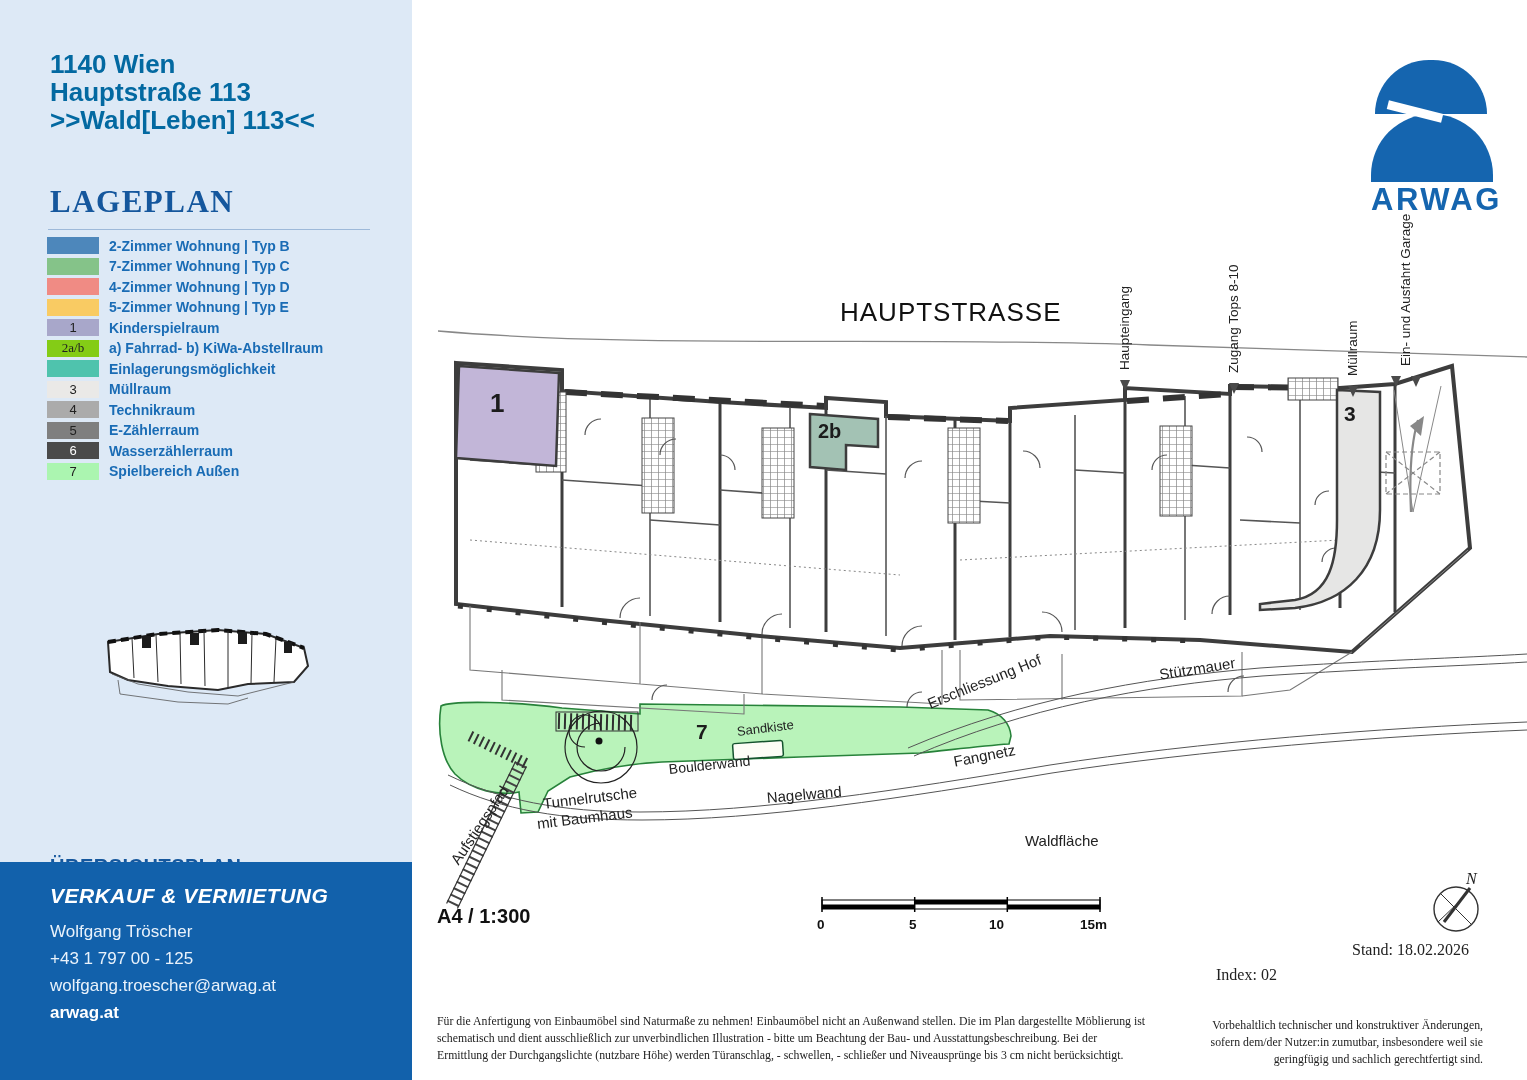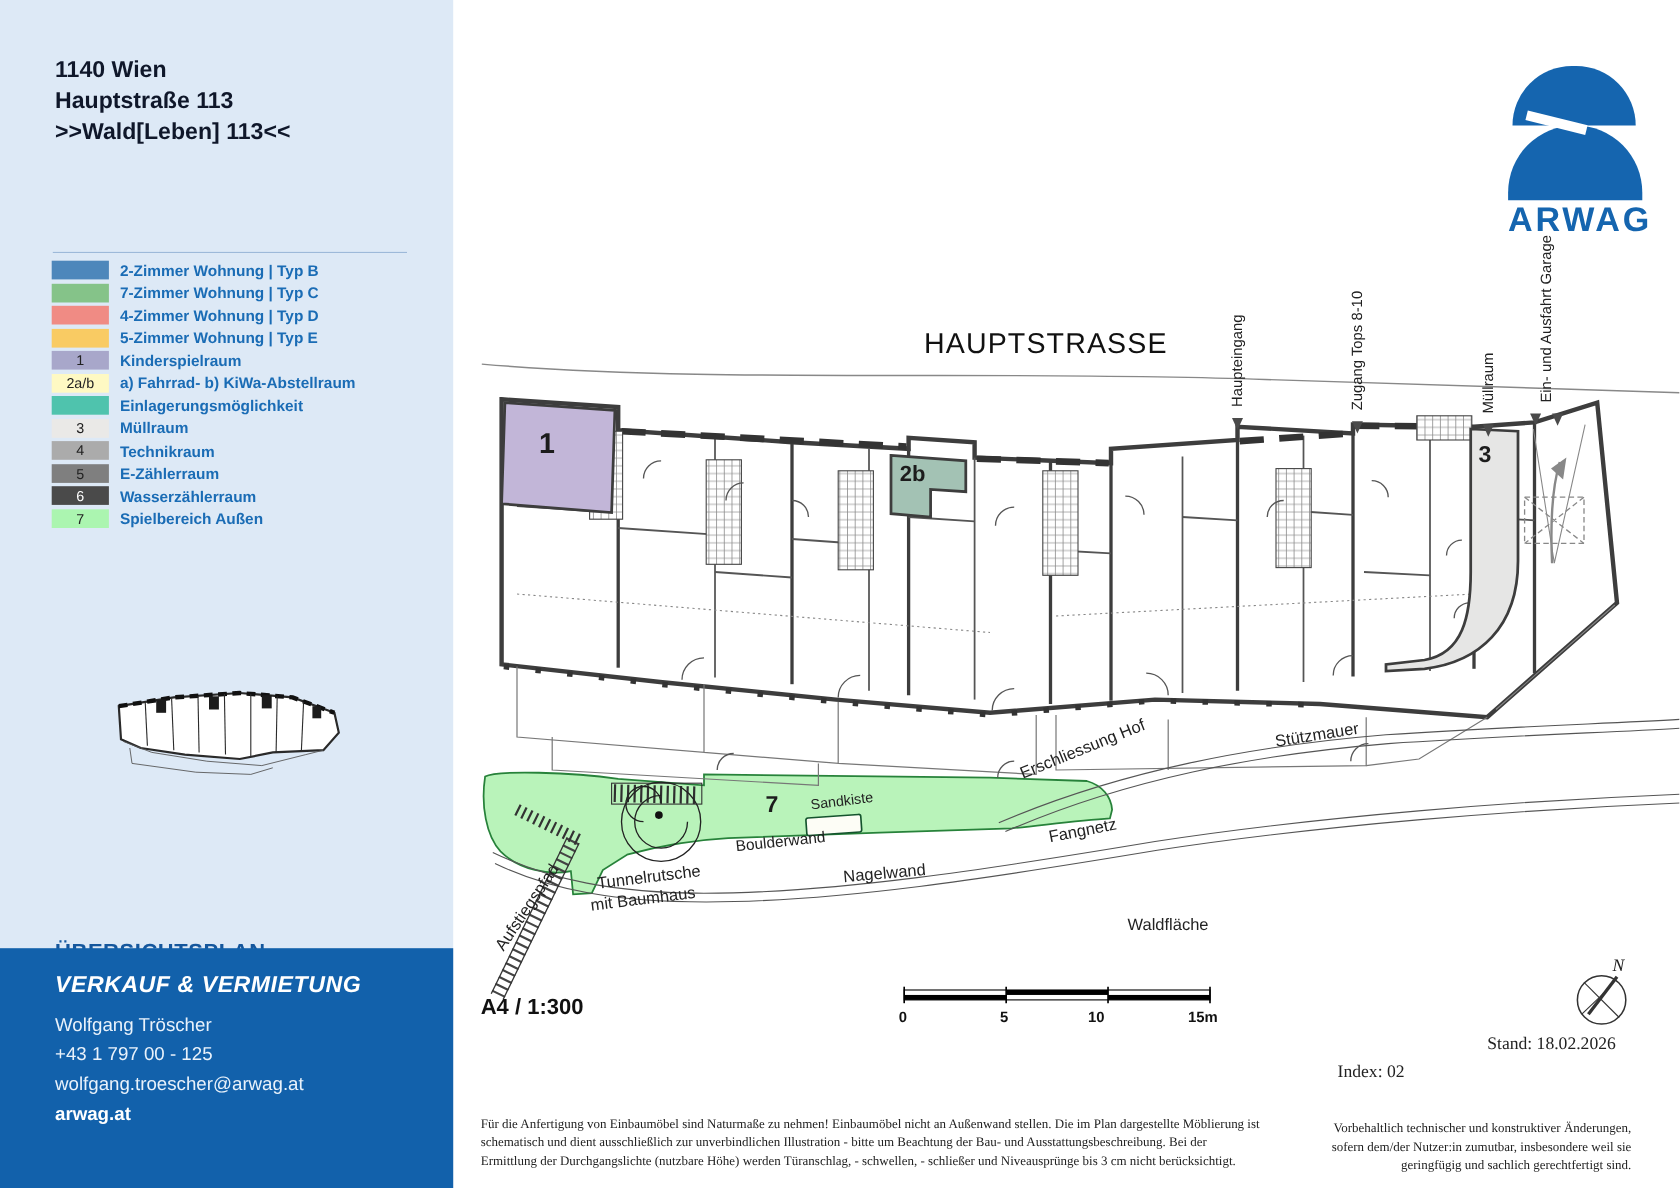--- a/index.html
+++ b/index.html
@@ -2,21 +2,21 @@
 <html><head>
 <meta charset="utf-8">
 <style>
   * { margin:0; padding:0; box-sizing:border-box; }
   html,body { width:1527px; height:1080px; }
   body { font-family:"Liberation Sans", sans-serif; background:#fff; }
   .page { position:relative; width:1527px; height:1080px; overflow:hidden; background:#fff; }
 
   
   .sidebar { position:absolute; left:0; top:0; width:412px; height:1080px; background:#dde9f6; }
-  .addr { position:absolute; left:50px; top:50px; color:#0f172a; font-weight:bold; font-size:21px; line-height:28px; }
+  .addr { position:absolute; left:50px; top:50px; color:#0369a1; font-weight:bold; font-size:26px; line-height:28px; }
   .lageplan { position:absolute; left:50px; top:184px; color:#15579d; font-family:"Liberation Serif", serif;
               font-weight:bold; font-size:31px; letter-spacing:1.5px; }
   .legend-rule { position:absolute; left:48px; top:229px; width:322px; height:1px; background:#9db9d9; }
   .legend { position:absolute; left:47px; top:237px; }
   .legend-row { display:flex; align-items:center; height:17px; margin-bottom:3.5px; }
   .legend-swatch { width:52px; height:17px; margin-right:10px; display:flex; align-items:center; justify-content:center;
                    font-size:13px; color:#222; }
   .legend-label { color:#1a6cb5; font-weight:bold; font-size:14px; white-space:nowrap; }
   .thumb { position:absolute; left:98px; top:620px; width:218px; height:100px; }
   .uebersicht { position:absolute; left:50px; top:828px; color:#15579d; font-weight:bold; font-size:20px; letter-spacing:0.5px;margin-top:27px; }
@@ -54,20 +54,21 @@
 <body>
 
 <div class="page">
 
   <aside class="sidebar">
     <div class="addr">
       <div>1140 Wien</div>
       <div>Hauptstraße 113</div>
       <div>&gt;&gt;Wald[Leben] 113&lt;&lt;</div>
     </div>
+    <div class="lageplan">LAGEPLAN</div>
     <div class="legend-rule"></div>
     <div class="legend">
         <div class="legend-row">
           <span class="legend-swatch" style="background: rgb(77, 135, 187); color: rgb(34, 34, 34);"></span>
           <span class="legend-label">2-Zimmer Wohnung | Typ B</span>
         </div>
         <div class="legend-row">
           <span class="legend-swatch" style="background: rgb(133, 195, 137); color: rgb(34, 34, 34);"></span>
           <span class="legend-label">7-Zimmer Wohnung | Typ C</span>
         </div>
@@ -77,21 +78,21 @@
         </div>
         <div class="legend-row">
           <span class="legend-swatch" style="background: rgb(249, 203, 99); color: rgb(34, 34, 34);"></span>
           <span class="legend-label">5-Zimmer Wohnung | Typ E</span>
         </div>
         <div class="legend-row">
           <span class="legend-swatch" style="background: rgb(168, 167, 202); color: rgb(34, 34, 34);">1</span>
           <span class="legend-label">Kinderspielraum</span>
         </div>
         <div class="legend-row">
-          <span class="legend-swatch" style="background: #fef9c3; color: rgb(34, 34, 34);">2a/b</span>
+          <span class="legend-swatch" style="background: #84cc16; color: rgb(34, 34, 34); font-family: Liberation Serif, serif;">2a/b</span>
           <span class="legend-label">a) Fahrrad- b) KiWa-Abstellraum</span>
         </div>
         <div class="legend-row">
           <span class="legend-swatch" style="background: rgb(79, 195, 173); color: rgb(34, 34, 34);"></span>
           <span class="legend-label">Einlagerungsmöglichkeit</span>
         </div>
         <div class="legend-row">
           <span class="legend-swatch" style="background: rgb(234, 233, 231); color: rgb(34, 34, 34);">3</span>
           <span class="legend-label">Müllraum</span>
         </div>

